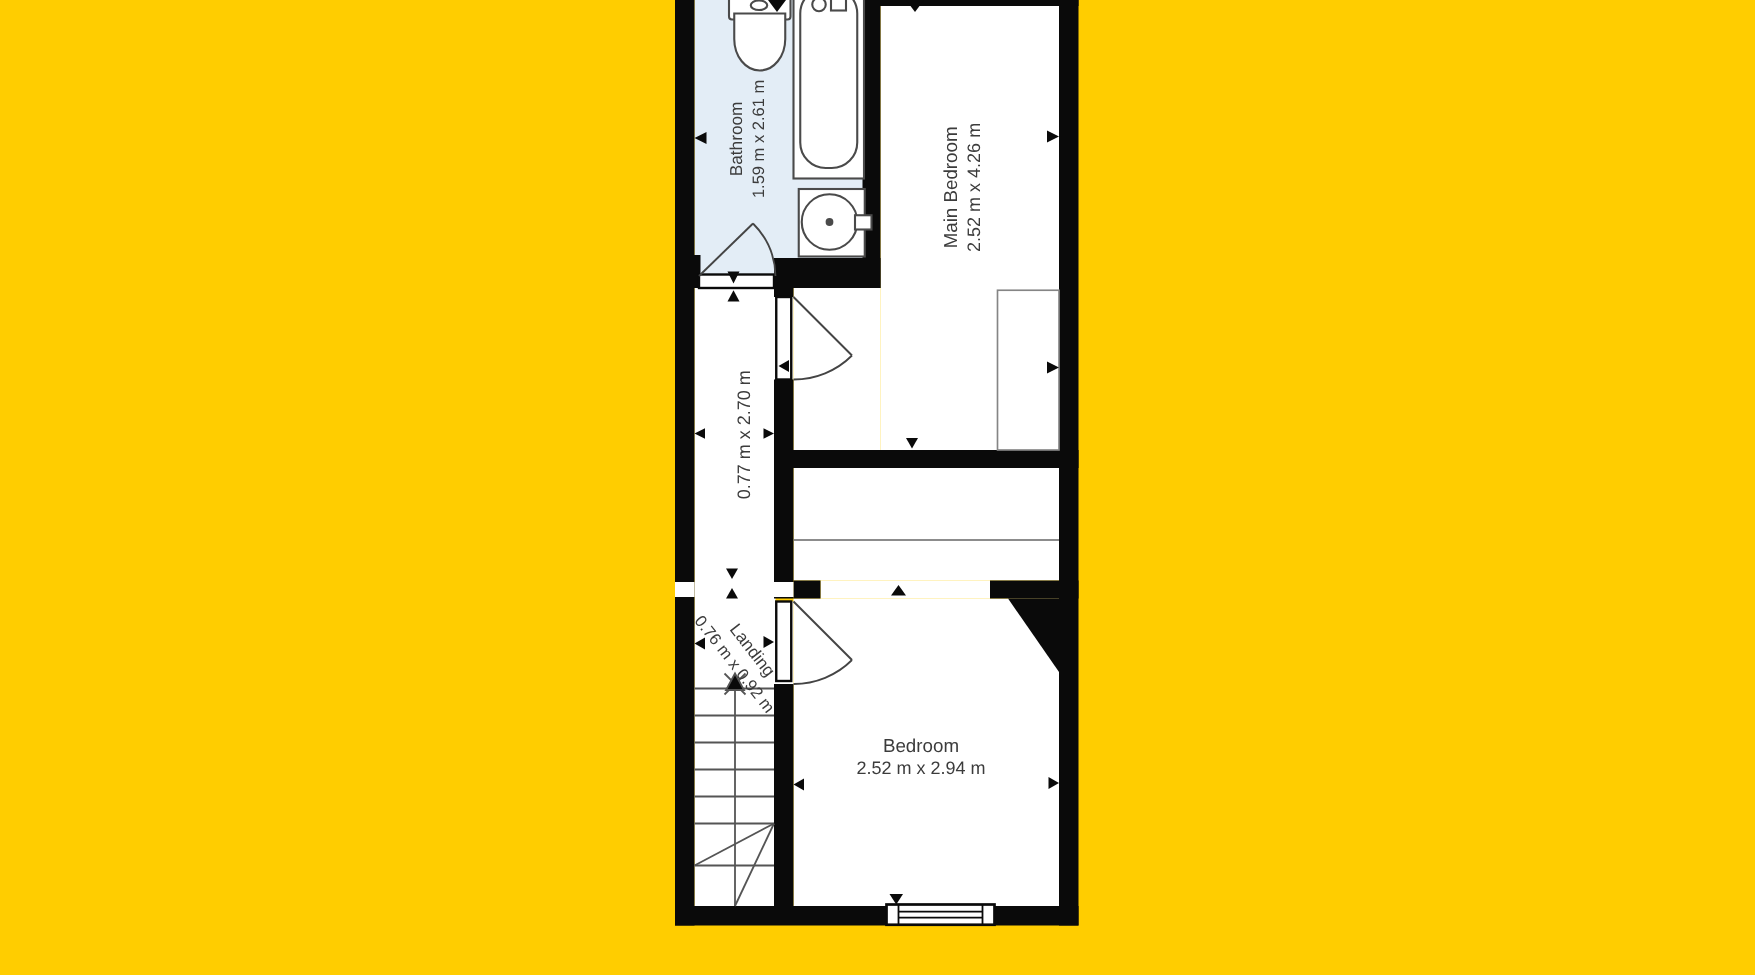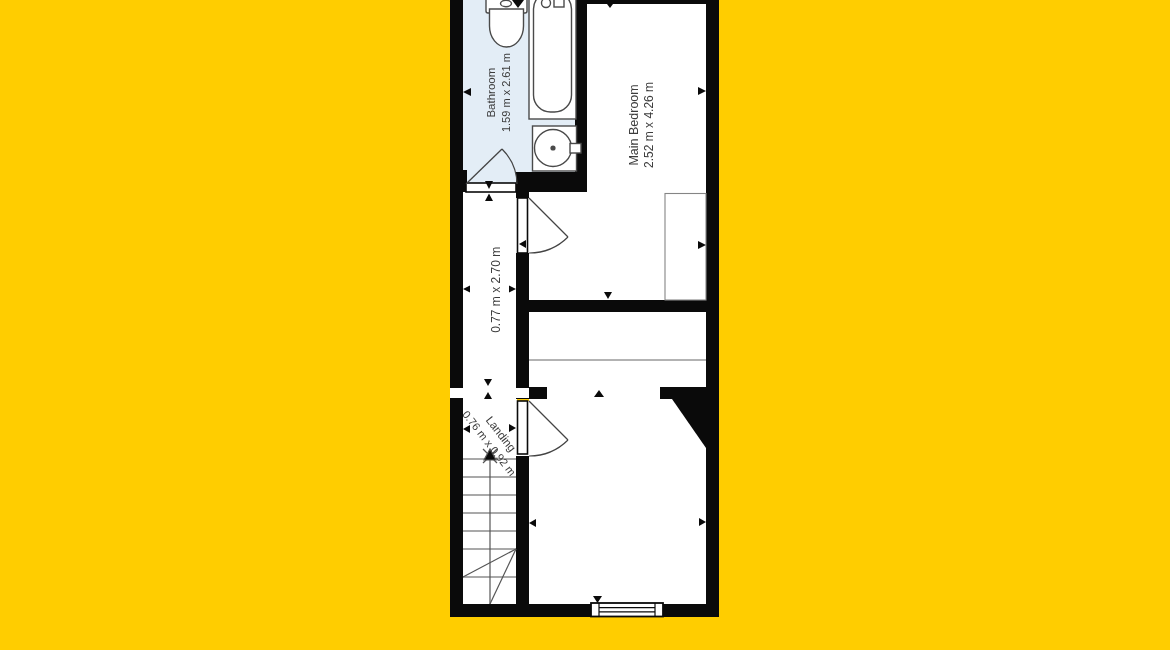--- a/index.html
+++ b/index.html
@@ -175,14 +175,18 @@
 
   <div class="label" style="left:427px;top:282px;width:140px;transform:rotate(-90deg);">
     <span class="room-dims">0.77 m x 2.70 m</span>
   </div>
 
   <div class="label small" style="left:435px;top:424px;width:120px;transform:rotate(52deg);">
     <span class="room-name">Landing</span>
     <span class="room-dims">0.76 m x 0.92 m</span>
   </div>
 
+  <div class="label" style="left:524px;top:489px;width:180px;">
+    <span class="room-name">Bedroom</span>
+    <span class="room-dims">2.52 m x 2.94 m</span>
+  </div>
 
 </div>
 
 </body></html>

